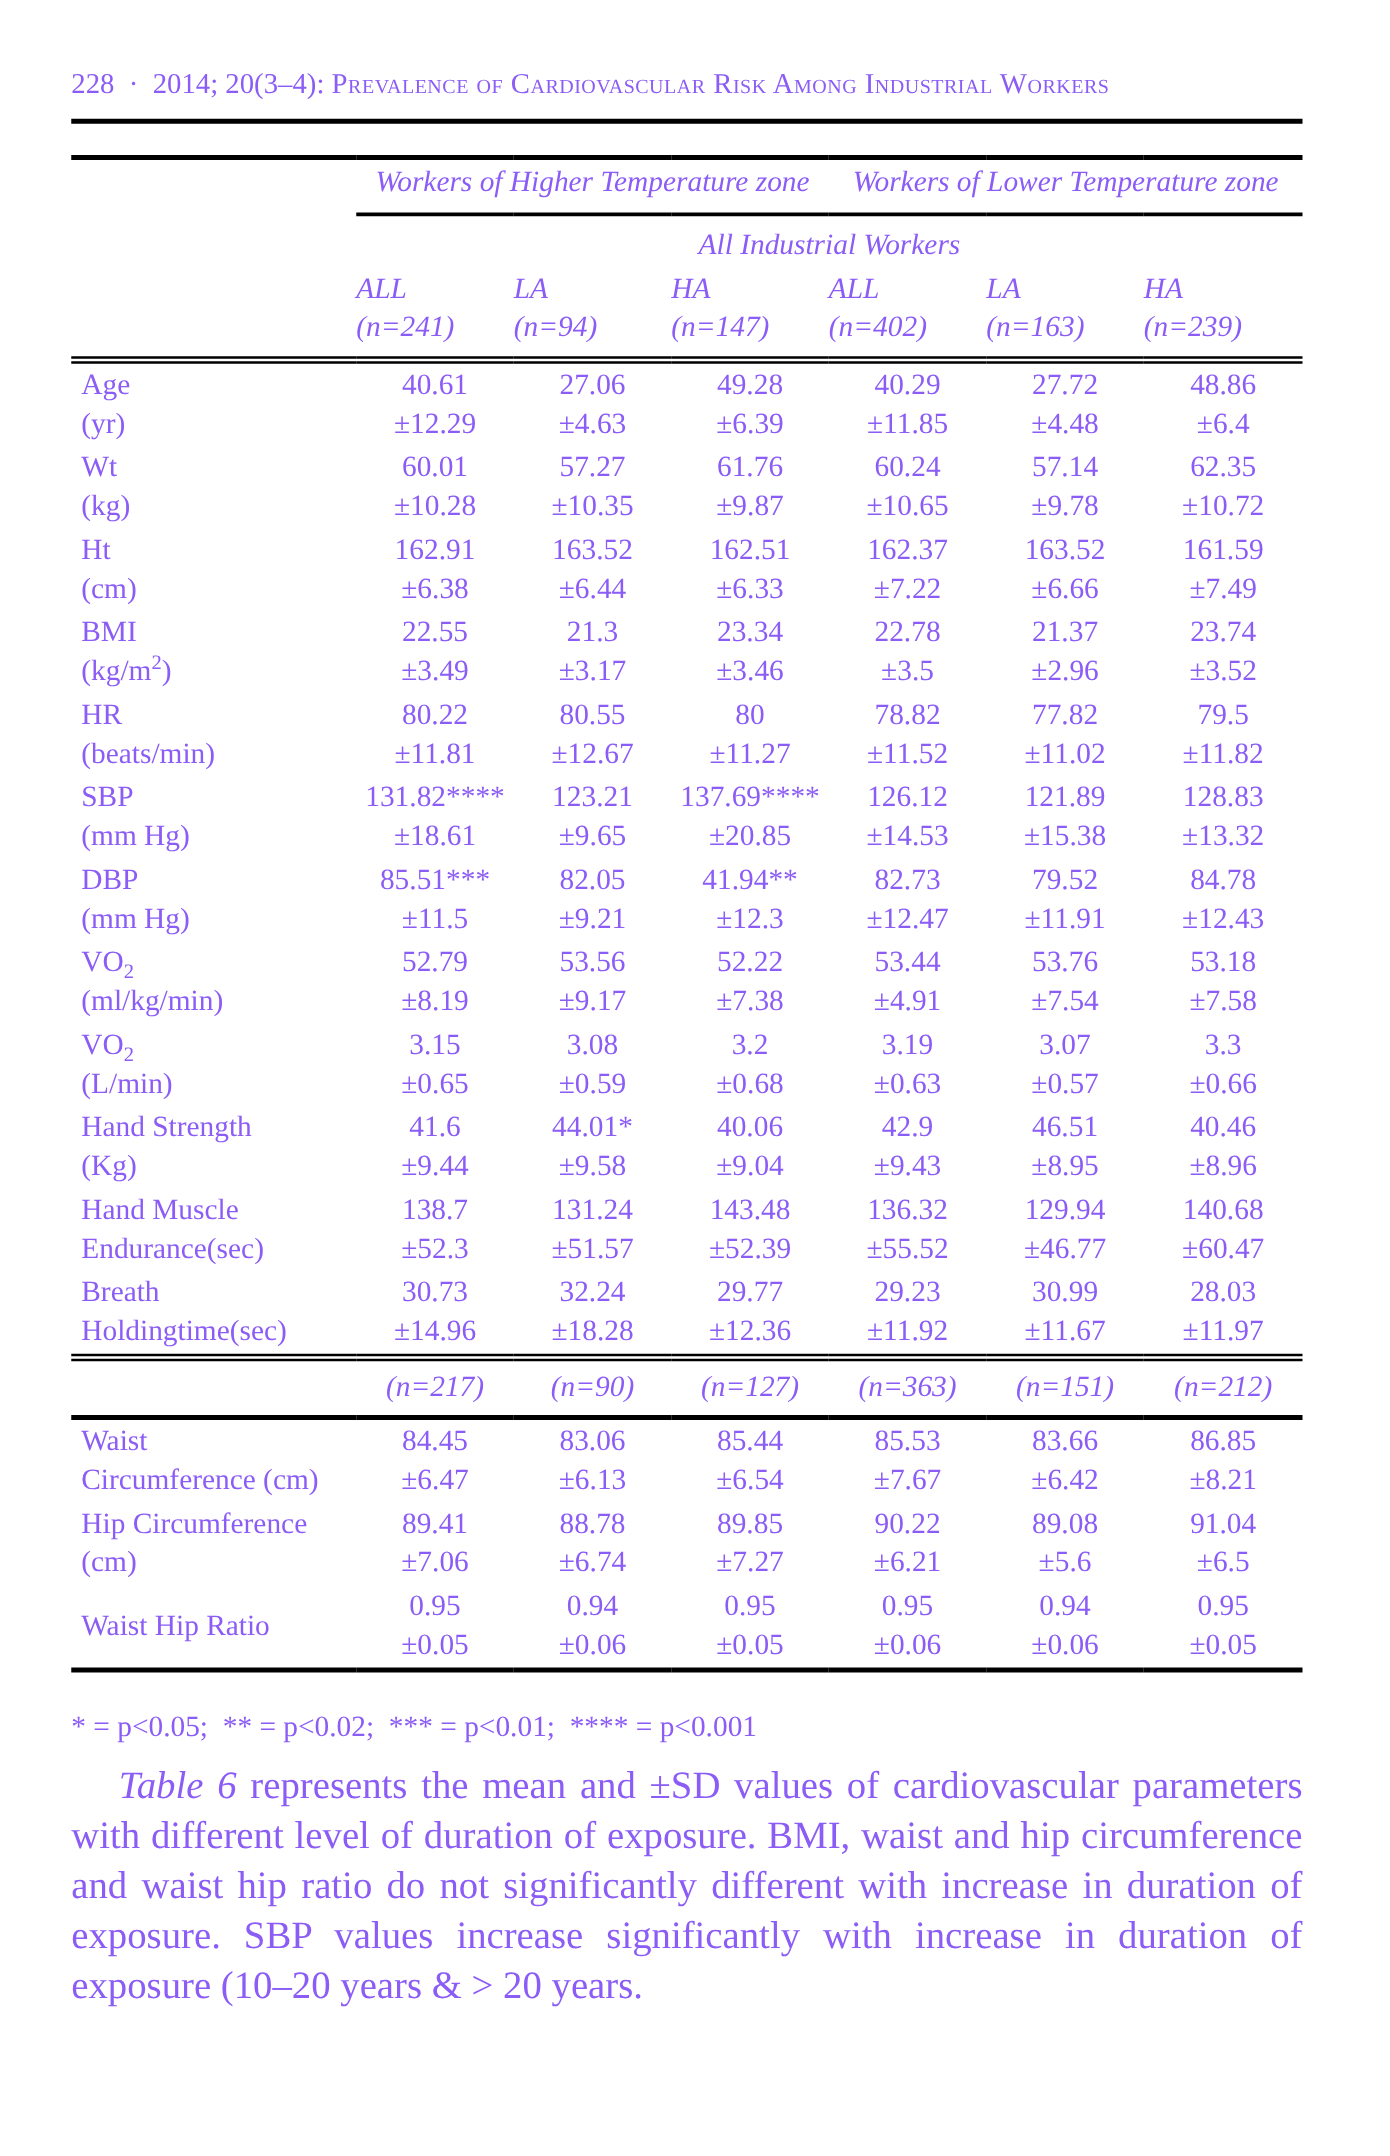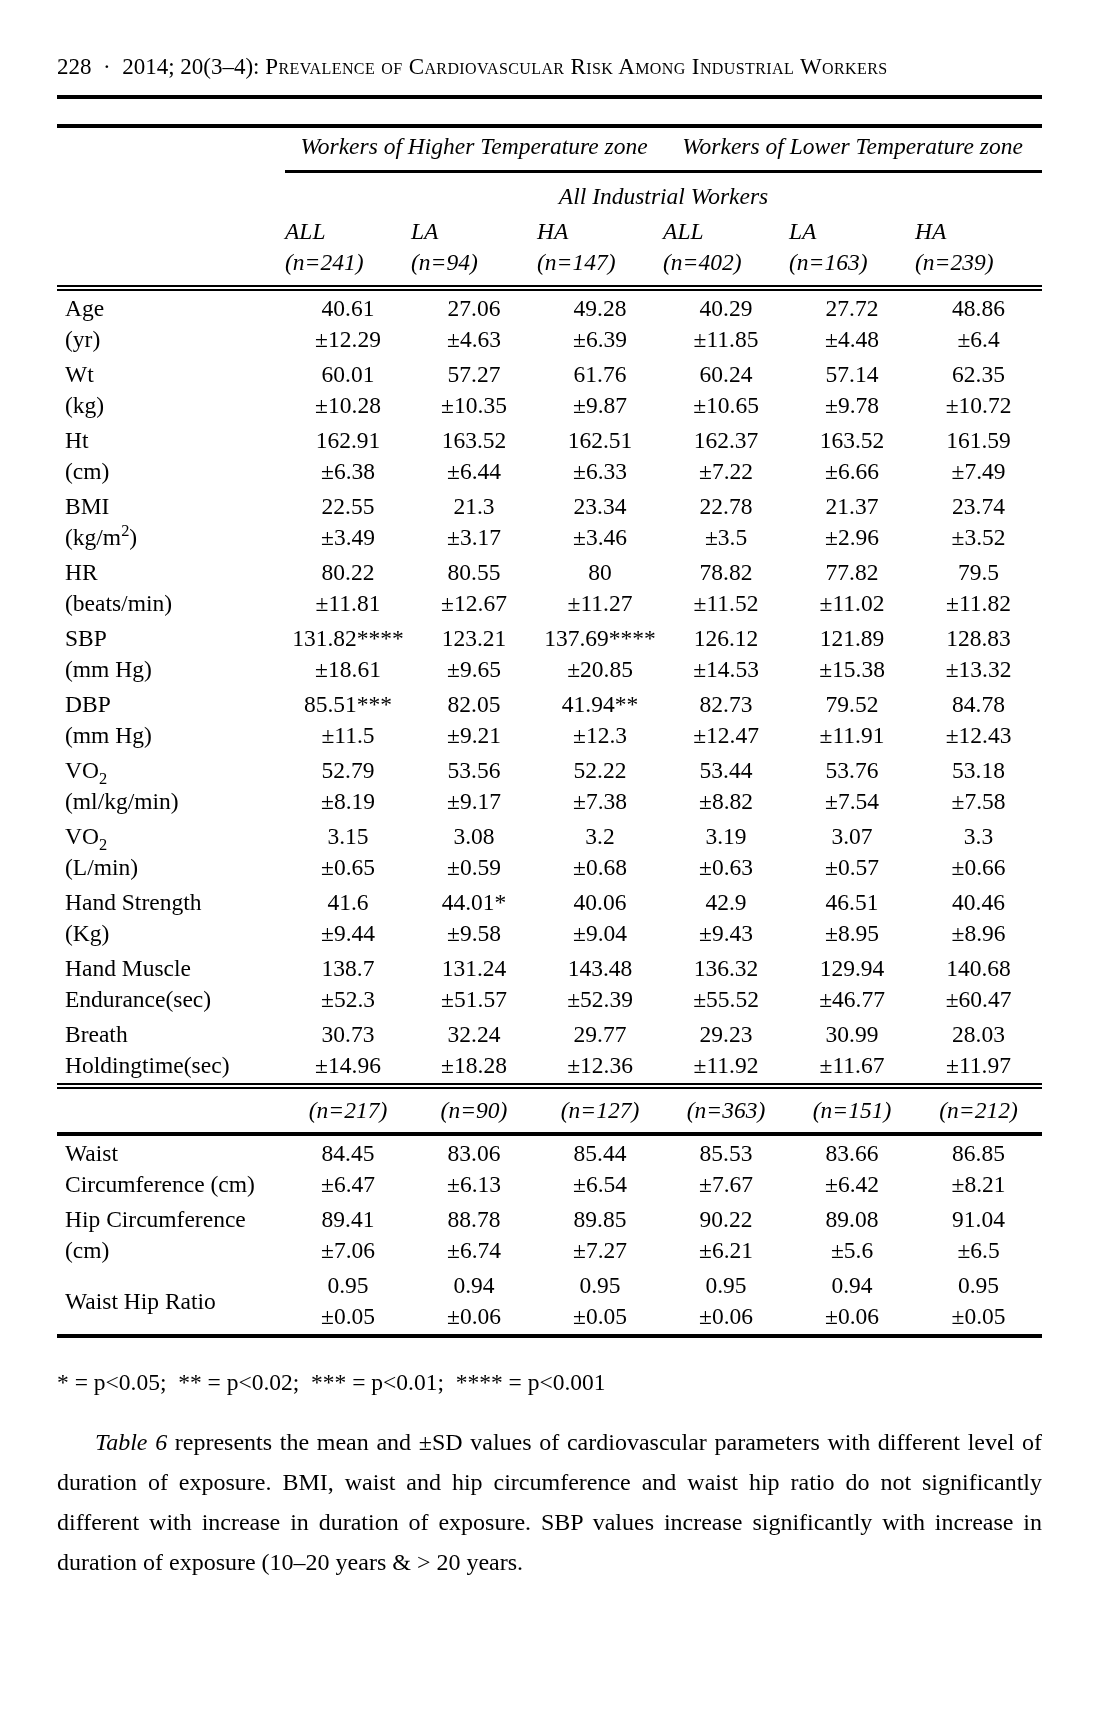--- a/index.html
+++ b/index.html
@@ -1,21 +1,21 @@
 <!DOCTYPE html>
 <html><head>
 <meta charset="utf-8">
 <style>
   html, body { margin: 0; padding: 0; background: #ffffff; }
   .page {
     position: relative;
     width: 1112px;
     height: 1725px;
     background: #ffffff;
-    color: #000000;
+    color: #8b5cf6;
     font-family: "Liberation Serif", "DejaVu Serif", serif;
     overflow: hidden;
   }
 
   
   .page-header {
     margin: 54px 57px 0 57px;
     width: 985px;
     font-size: 23px;
     line-height: 26px;
@@ -92,23 +92,23 @@
   .footnote {
     margin: 30px 57px 0 57px;
     width: 985px;
     font-size: 23.5px;
     line-height: 28px;
     white-space: pre-wrap;
   }
 
   
   .body-para {
-    margin: 26px 57px 0 57px;
+    margin: 12px 57px 0 57px;
     width: 985px;
-    font-size: 24px;
+    font-size: 31px;
     line-height: 40px;
     text-align: justify;
     text-indent: 38px;
   }
   .ital { font-style: italic; }
 </style>
 </head>
 <body>
 
 <div class="page">
@@ -387,21 +387,21 @@
           <td>
             <div>53.56</div>
             <div>±9.17</div>
           </td>
           <td>
             <div>52.22</div>
             <div>±7.38</div>
           </td>
           <td>
             <div>53.44</div>
-            <div>±8.82</div>
+            <div>±4.91</div>
           </td>
           <td>
             <div>53.76</div>
             <div>±7.54</div>
           </td>
           <td>
             <div>53.18</div>
             <div>±7.58</div>
           </td>
         </tr>

